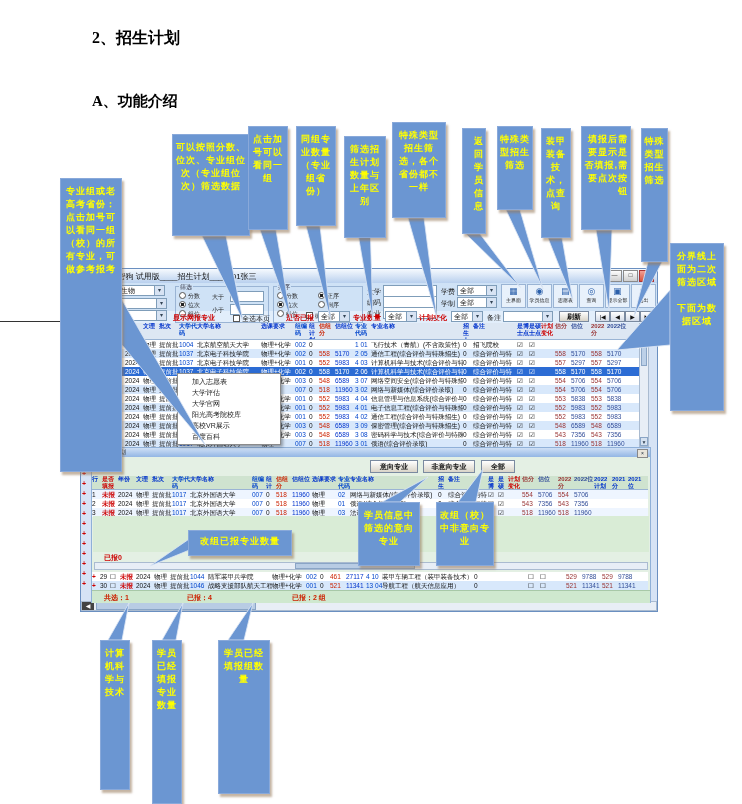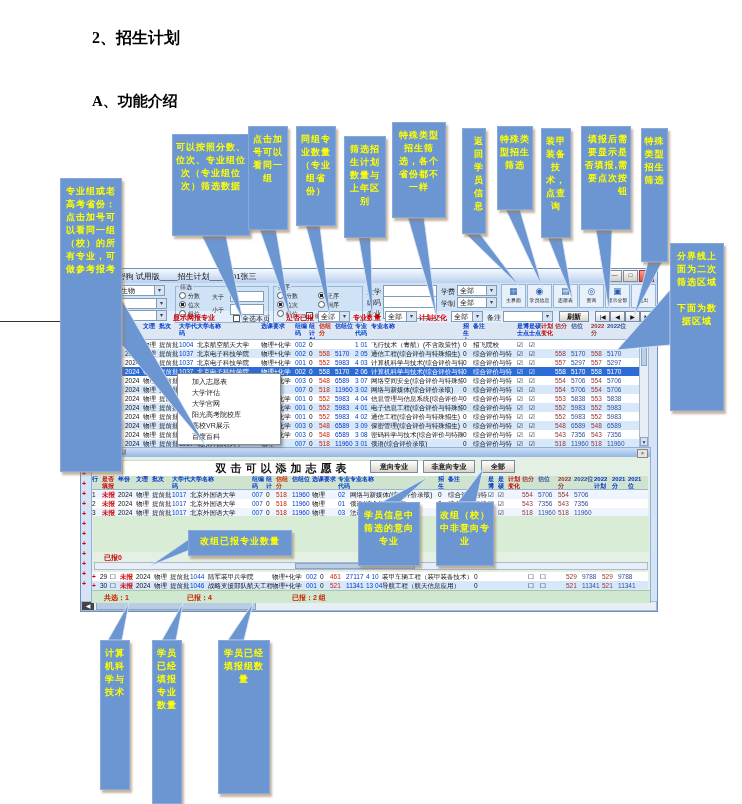--- a/index.html
+++ b/index.html
@@ -367,21 +367,20 @@
       <div class="trow"><span class="td c0">+</span></div>
       <div class="trow"><span class="td c0">+</span></div>
     </div>
 
   <div id="panel2" class="abs">
     <div class="abs p2title">
       <span class="p2icon"></span>
       <span>招生计划</span>
       <span class="p2close">×</span>
     </div>
-    <div class="abs hint">双击可以添加志愿表</div>
     <div class="pbtn" style="left:278px;top:12px;width:48px;height:13px;line-height:12px;">意向专业</div>
     <div class="pbtn" style="left:331px;top:12px;width:52px;height:13px;line-height:12px;">非意向专业</div>
     <div class="pbtn" style="left:389px;top:12px;width:34px;height:13px;line-height:12px;">全部</div>
 
     <div class="abs t2" style="left:0;top:28px;width:556px;">
       <div class="trow th" style="height:13px;"><span class="td c0">行</span><span class="td c1">是否填报</span><span class="td c2">年份</span><span class="td c3">文理</span><span class="td c4">批次</span><span class="td c5">大学代码</span><span class="td c6">大学名称</span><span class="td c7">组编码</span><span class="td c8">组计划</span><span class="td c9">估组分</span><span class="td c10">估组位</span><span class="td c11">选课要求</span><span class="td c12">专业代码</span><span class="td c13">专业名称</span><span class="td c14">招生人数</span><span class="td c15">备注</span><span class="td c16">是博士点</span><span class="td c17">是硕士点</span><span class="td c18">计划变化</span><span class="td c19">估分</span><span class="td c20">估位</span><span class="td c21">2022分</span><span class="td c22">2022位</span><span class="td c23">2022计划</span><span class="td c24">2021分</span><span class="td c25">2021位</span></div>
       <div class="t2rows">
           <div class="trow"><span class="td c0">1</span><span class="td c1">未报</span><span class="td c2">2024</span><span class="td c3">物理</span><span class="td c4">提前批</span><span class="td c5">1017</span><span class="td c6">北京外国语大学</span><span class="td c7">007</span><span class="td c8">0</span><span class="td c9">518</span><span class="td c10">11960</span><span class="td c11">物理</span><span class="td c12">02</span><span class="td c13">网络与新媒体(综合评价录取)</span><span class="td c14">0</span><span class="td c15">综合评价与特</span><span class="td c16">☑</span><span class="td c17">☑</span><span class="td c18"></span><span class="td c19">554</span><span class="td c20">5706</span><span class="td c21">554</span><span class="td c22">5706</span><span class="td c23"></span><span class="td c24"></span><span class="td c25"></span></div>
           <div class="trow"><span class="td c0">2</span><span class="td c1">未报</span><span class="td c2">2024</span><span class="td c3">物理</span><span class="td c4">提前批</span><span class="td c5">1017</span><span class="td c6">北京外国语大学</span><span class="td c7">007</span><span class="td c8">0</span><span class="td c9">518</span><span class="td c10">11960</span><span class="td c11">物理</span><span class="td c12">01</span><span class="td c13">俄语(综合评价录取)</span><span class="td c14">0</span><span class="td c15">综合评价与特</span><span class="td c16">☑</span><span class="td c17">☑</span><span class="td c18"></span><span class="td c19">543</span><span class="td c20">7356</span><span class="td c21">543</span><span class="td c22">7356</span><span class="td c23"></span><span class="td c24"></span><span class="td c25"></span></div>
           <div class="trow"><span class="td c0">3</span><span class="td c1">未报</span><span class="td c2">2024</span><span class="td c3">物理</span><span class="td c4">提前批</span><span class="td c5">1017</span><span class="td c6">北京外国语大学</span><span class="td c7">007</span><span class="td c8">0</span><span class="td c9">518</span><span class="td c10">11960</span><span class="td c11">物理</span><span class="td c12">03</span><span class="td c13">法语(综合评价录取)</span><span class="td c14">0</span><span class="td c15">综合评价与特</span><span class="td c16">☑</span><span class="td c17">☑</span><span class="td c18"></span><span class="td c19">518</span><span class="td c20">11960</span><span class="td c21">518</span><span class="td c22">11960</span><span class="td c23"></span><span class="td c24"></span><span class="td c25"></span></div>

